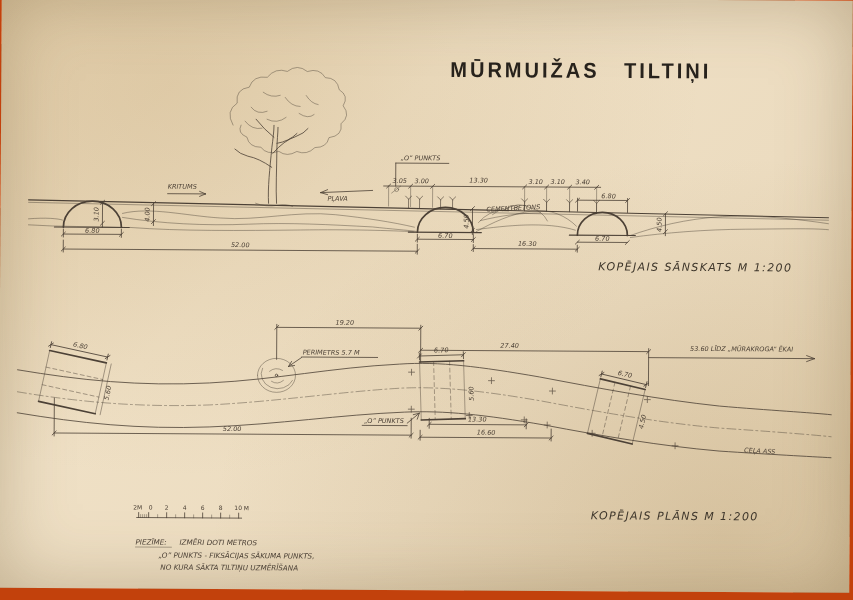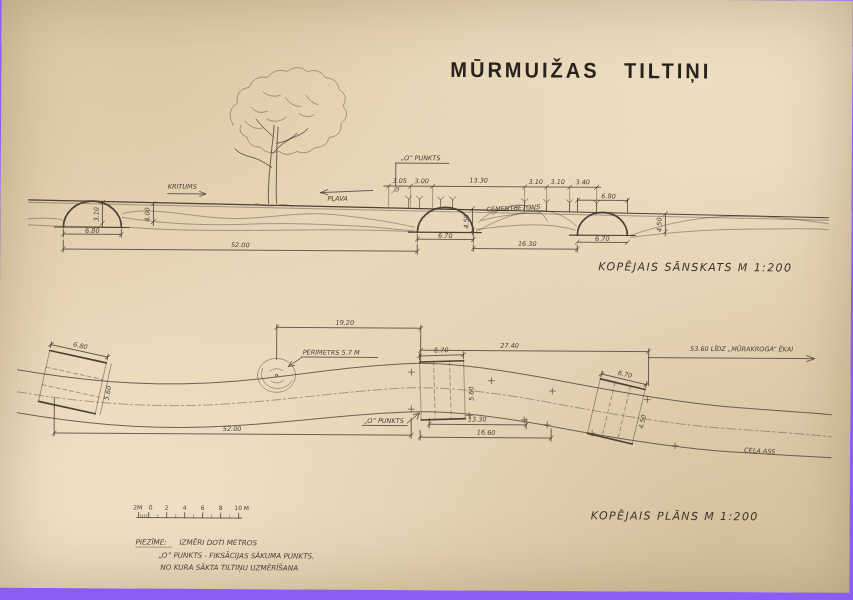--- a/index.html
+++ b/index.html
@@ -1,16 +1,16 @@
 <!DOCTYPE html>
 <html><head>
 <meta charset="utf-8">
 <style>
   html,body{margin:0;padding:0;background:#0b0a08;width:853px;height:600px;overflow:hidden;}
-  .stage{position:relative;width:853px;height:600px;background:#8b5cf6;}
+  .stage{position:relative;width:853px;height:600px;background:#c2410c;}
   .paper{
     position:absolute;left:0px;top:-2px;width:851px;height:592px;
     background:
       radial-gradient(ellipse at 20% 15%, rgba(190,160,110,.28), rgba(0,0,0,0) 55%),
       radial-gradient(ellipse at 85% 90%, rgba(150,120,70,.22), rgba(0,0,0,0) 50%),
       linear-gradient(135deg,#e6d3b2 0%,#efe0c5 35%,#ecdcc0 65%,#e6d3b2 100%);
     transform:rotate(0.35deg);
     transform-origin:45% 50%;
     box-shadow:inset 0 0 70px rgba(110,85,45,.35);
   }

